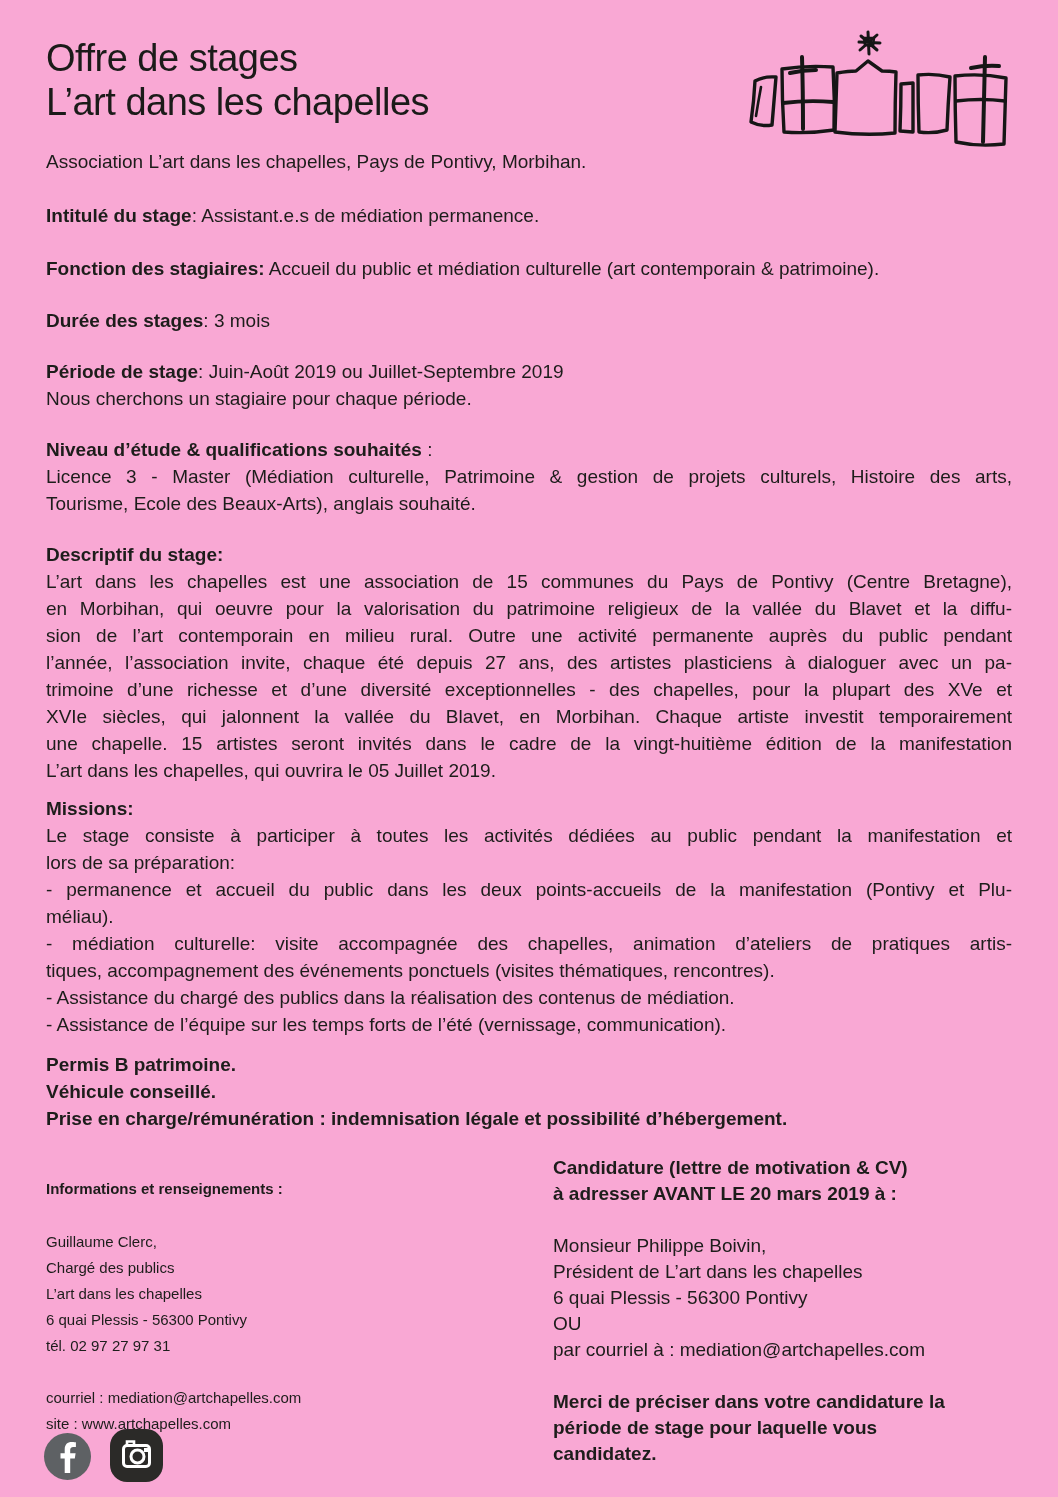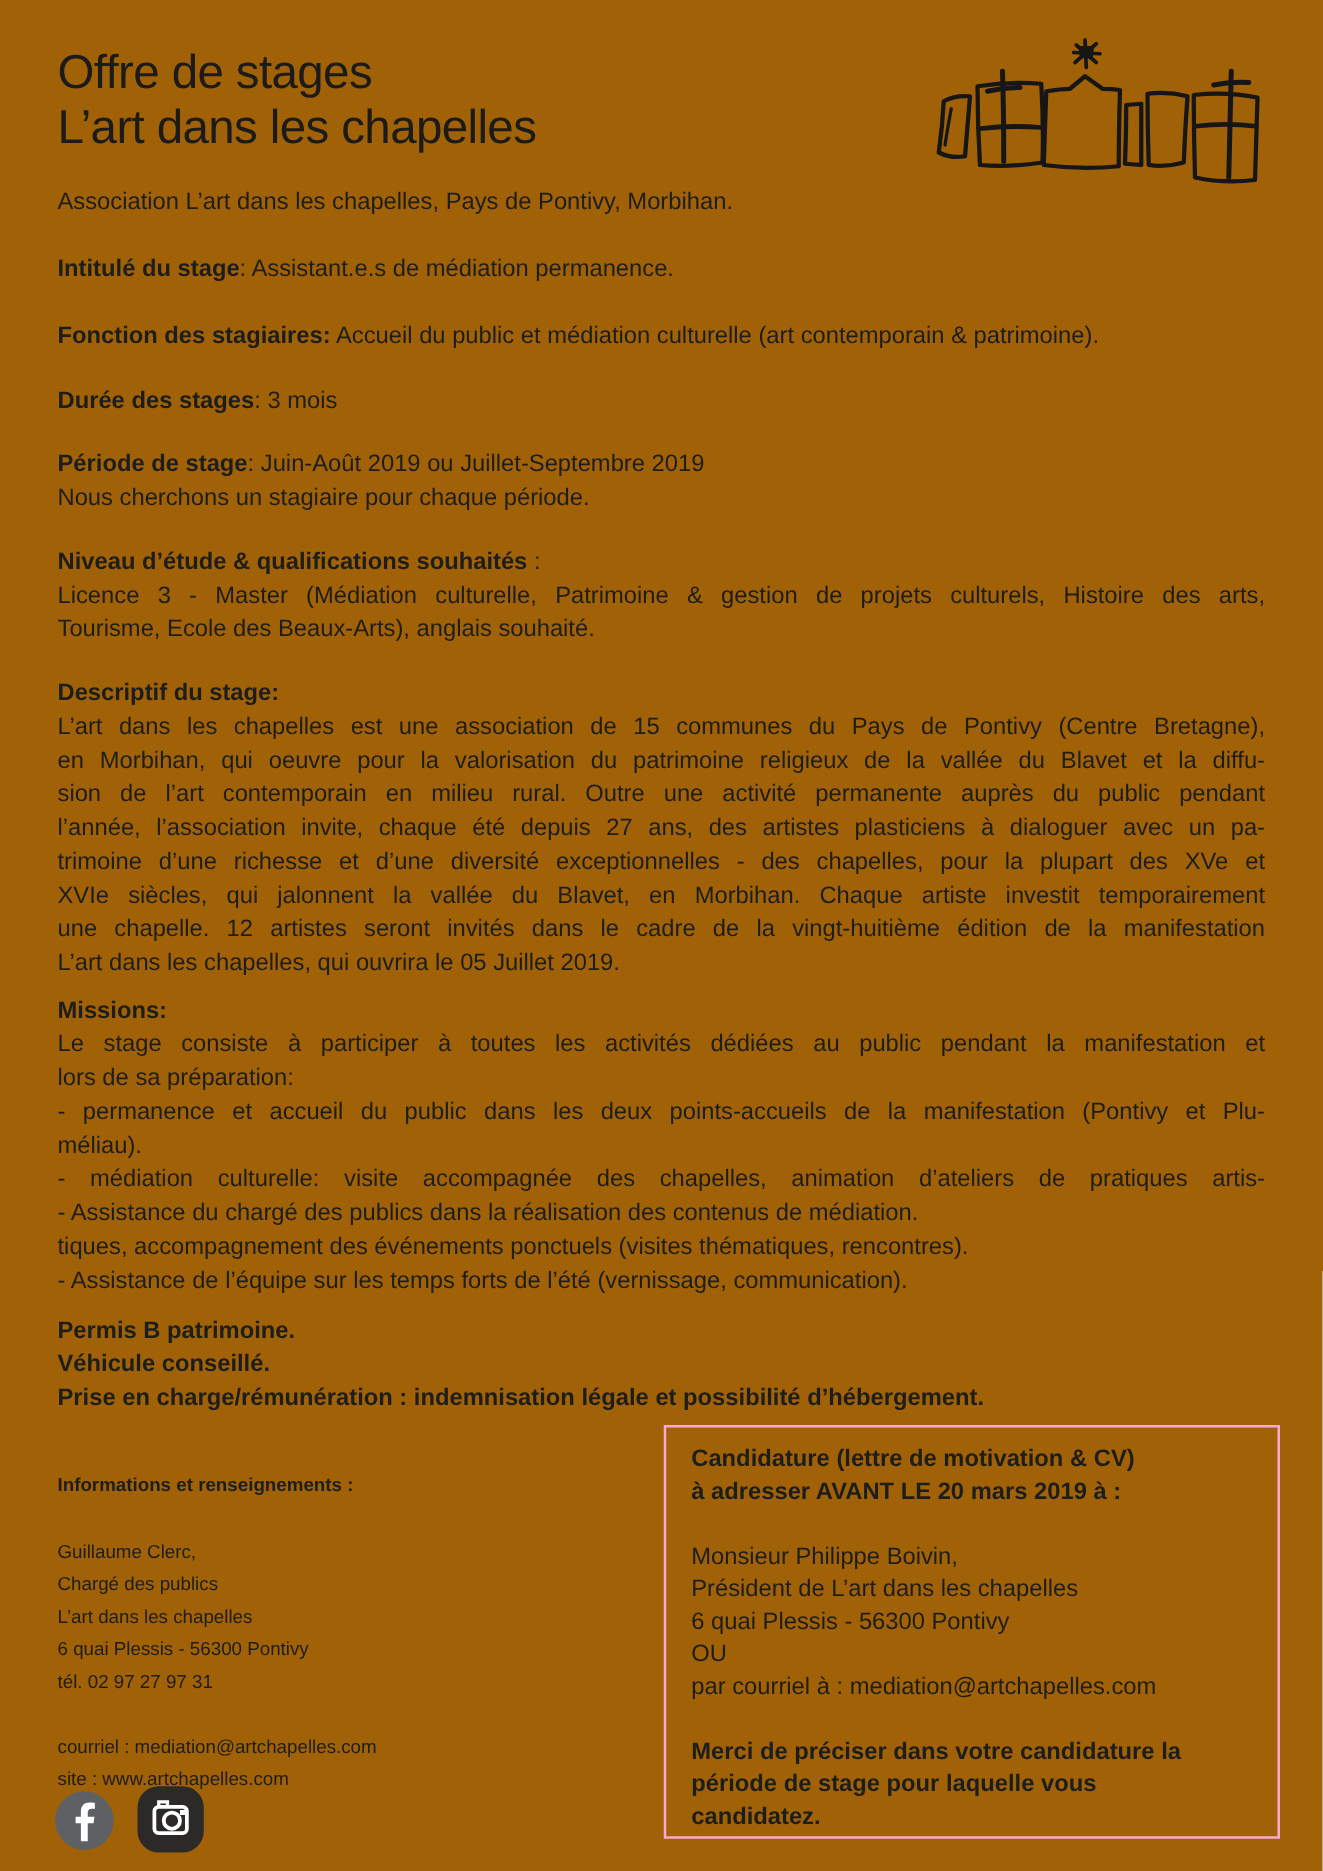--- a/index.html
+++ b/index.html
@@ -1,21 +1,21 @@
 <!DOCTYPE html>
 <html lang="fr"><head>
 <meta charset="utf-8">
 <title>Offre de stages — L’art dans les chapelles</title>
 <style>
   html,body{margin:0;padding:0;background:#e8e8e8;}
   .page{
     position:relative;
     width:1058px;height:1497px;
     margin:0 auto;
-    background:#a16207;
+    background:#f9a8d4;
     color:#1d1d1b;
     font-family:"Liberation Sans", sans-serif;
     overflow:hidden;
   }
   .content{position:absolute;left:46px;top:36px;width:966px;}
   .title{font-size:38px;line-height:44px;font-weight:400;letter-spacing:-0.5px;color:#1b1b19;}
   .intro{margin-top:24px;}
   .para{font-size:19px;line-height:27px;}
   .b{font-weight:bold;}
   .sec-intitule{margin-top:27px;}
@@ -122,35 +122,35 @@
 
     <div class="para sec-descriptif">
       <div class="b">Descriptif du stage:</div>
       <div>
           <div class="line just">L’art dans les chapelles est une association de 15 communes du Pays de Pontivy (Centre Bretagne),</div>
           <div class="line just">en Morbihan, qui oeuvre pour la valorisation du patrimoine religieux de la vallée du Blavet et la diffu-</div>
           <div class="line just">sion de l’art contemporain en milieu rural. Outre une activité permanente auprès du public pendant</div>
           <div class="line just">l’année, l’association invite, chaque été depuis 27 ans, des artistes plasticiens à dialoguer avec un pa-</div>
           <div class="line just">trimoine d’une richesse et d’une diversité exceptionnelles - des chapelles, pour la plupart des XVe et</div>
           <div class="line just">XVIe siècles, qui jalonnent la vallée du Blavet, en Morbihan. Chaque artiste investit temporairement</div>
-          <div class="line just">une chapelle. 12 artistes seront invités dans le cadre de la vingt-huitième édition de la manifestation</div>
+          <div class="line just">une chapelle. 15 artistes seront invités dans le cadre de la vingt-huitième édition de la manifestation</div>
           <div class="line">L’art dans les chapelles, qui ouvrira le 05 Juillet 2019.</div>
         </div>
     </div>
 
     <div class="para sec-missions">
       <div class="b">Missions:</div>
       <div>
           <div class="line just">Le stage consiste à participer à toutes les activités dédiées au public pendant la manifestation et</div>
           <div class="line">lors de sa préparation:</div>
           <div class="line just">- permanence et accueil du public dans les deux points-accueils de la manifestation (Pontivy et Plu-</div>
           <div class="line">méliau).</div>
           <div class="line just">- médiation culturelle: visite accompagnée des chapelles, animation d’ateliers de pratiques artis-</div>
+          <div class="line">tiques, accompagnement des événements ponctuels (visites thématiques, rencontres).</div>
           <div class="line">- Assistance du chargé des publics dans la réalisation des contenus de médiation.</div>
-          <div class="line">tiques, accompagnement des événements ponctuels (visites thématiques, rencontres).</div>
           <div class="line">- Assistance de l’équipe sur les temps forts de l’été (vernissage, communication).</div>
         </div>
     </div>
 
     <div class="para sec-conditions">
         <div class="line">Permis B patrimoine.</div>
         <div class="line">Véhicule conseillé.</div>
         <div class="line">Prise en charge/rémunération : indemnisation légale et possibilité d’hébergement.</div>
       </div>
 

